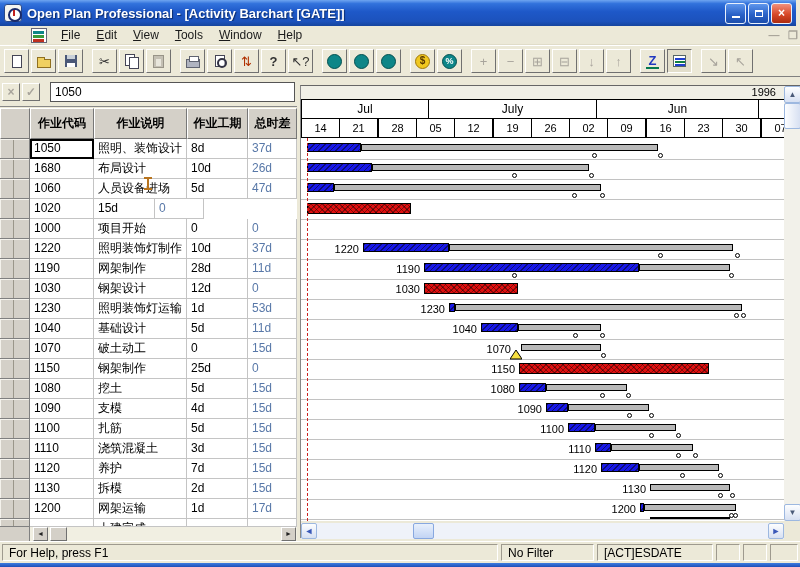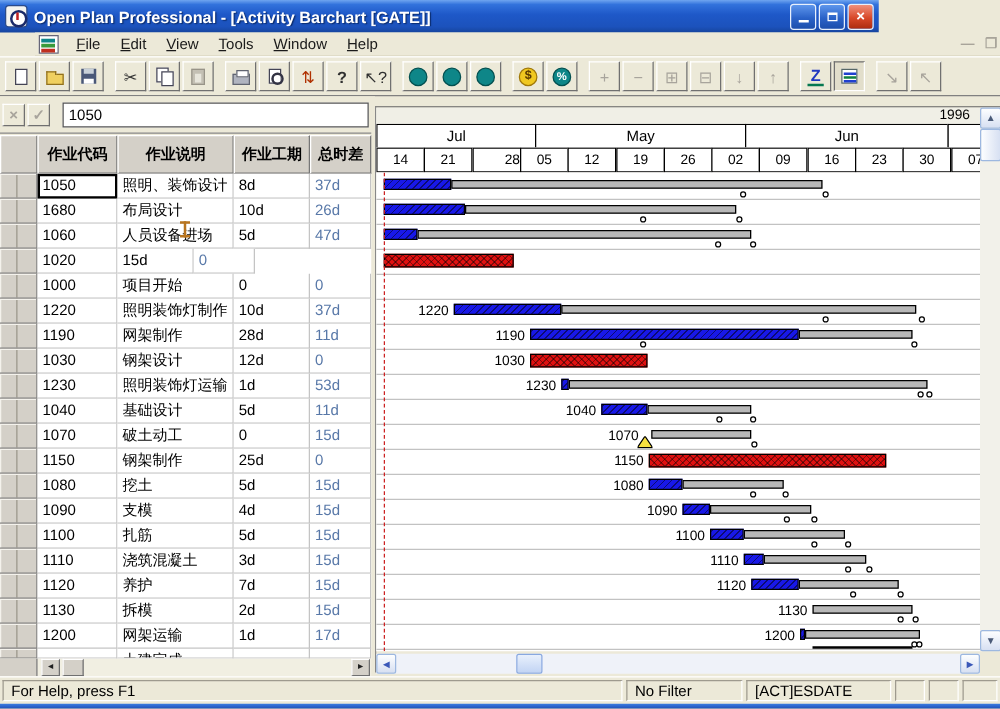--- a/index.html
+++ b/index.html
@@ -1,21 +1,21 @@
 <!DOCTYPE html>
 <html><head>
 <meta charset="utf-8">
 <style>
   html,body{margin:0;padding:0;background:#9C9C94;}
   *{box-sizing:border-box;}
   .win{position:relative;width:800px;height:567px;background:#ECE9D8;overflow:hidden;
        font-family:"Liberation Sans",sans-serif;color:#000;}
 
   
-  .titlebar{position:absolute;left:0;top:0;width:703px;height:26px;
+  .titlebar{position:absolute;left:0;top:0;width:796px;height:26px;
     background:linear-gradient(180deg,#6FA5F0 0%,#3272DC 14%,#1E58C8 45%,#1C52BC 82%,#16459E 100%);
     display:flex;align-items:center;padding:0 4px;}
   .appicon{width:18px;height:18px;border-radius:3px;background:#F4F4F0;border:1px solid #2A4A8A;
     position:relative;flex:0 0 auto;}
   .appicon::before{content:"";position:absolute;left:3px;top:3px;width:10px;height:10px;border-radius:50%;
     border:2px solid #1A2A6A;background:#fff;}
   .appicon::after{content:"";position:absolute;left:8px;top:5px;width:2px;height:6px;background:#C02020;}
   .titletext{color:#fff;font-weight:bold;font-size:13px;margin-left:5px;flex:1;
     text-shadow:1px 1px 1px #0A2A6A;white-space:nowrap;overflow:hidden;}
   .tbtns{display:flex;gap:2px;}
@@ -452,28 +452,28 @@
       <span class="cbtn" style="left:33px;">◄</span>
       <span class="ghs-thumb"></span>
       <span class="cbtn" style="left:281px;">►</span>
     </div>
   </div>
 
   <div class="chart">
     <div class="yearrow">1996</div>
     <div class="months" id="months">
         <div class="mcell" style="left: 0px; width: 128px;">Jul</div>
-        <div class="mcell" style="left: 127px; width: 169px;">May</div>
+        <div class="mcell" style="left: 127px; width: 169px;">July</div>
         <div class="mcell" style="left: 295px; width: 163px;">Jun</div>
         <div class="mcell" style="left: 457px; width: 28px;"></div>
       </div>
     <div class="weeks" id="weeks">
         <div class="wcell" style="left: 0px; width: 39px;">14</div>
         <div class="wcell" style="left: 38px; width: 39px;">21</div>
-        <div class="wcell" style="left: 77px; width: 39px; text-align: right;">28</div>
+        <div class="wcell" style="left: 77px; width: 39px;">28</div>
         <div class="wcell" style="left: 115px; width: 39px;">05</div>
         <div class="wcell" style="left: 153px; width: 39px;">12</div>
         <div class="wcell" style="left: 192px; width: 39px;">19</div>
         <div class="wcell" style="left: 230px; width: 39px;">26</div>
         <div class="wcell" style="left: 268px; width: 39px;">02</div>
         <div class="wcell" style="left: 306px; width: 39px;">09</div>
         <div class="wcell" style="left: 345px; width: 39px;">16</div>
         <div class="wcell" style="left: 383px; width: 39px;">23</div>
         <div class="wcell" style="left: 421px; width: 39px;">30</div>
         <div class="wcell" style="left: 460px; width: 39px;">07</div>

